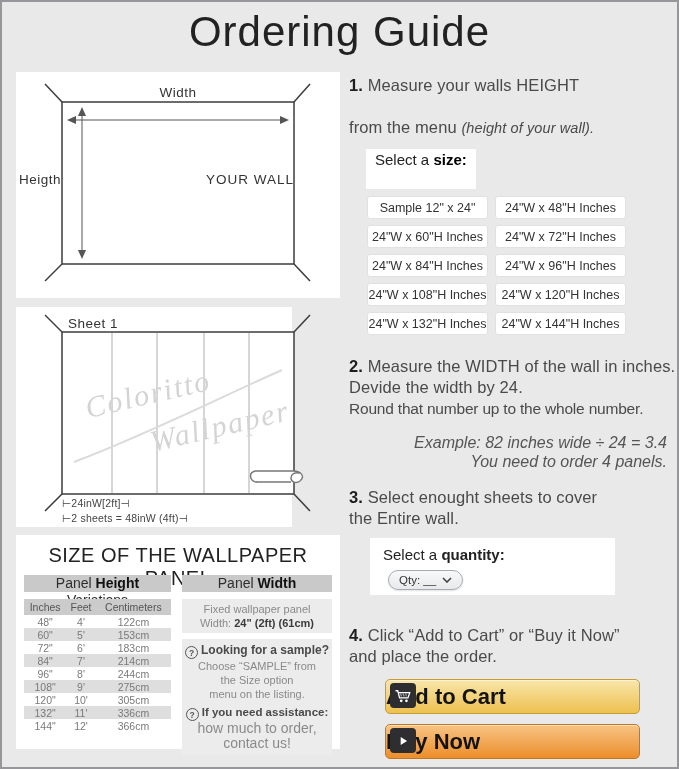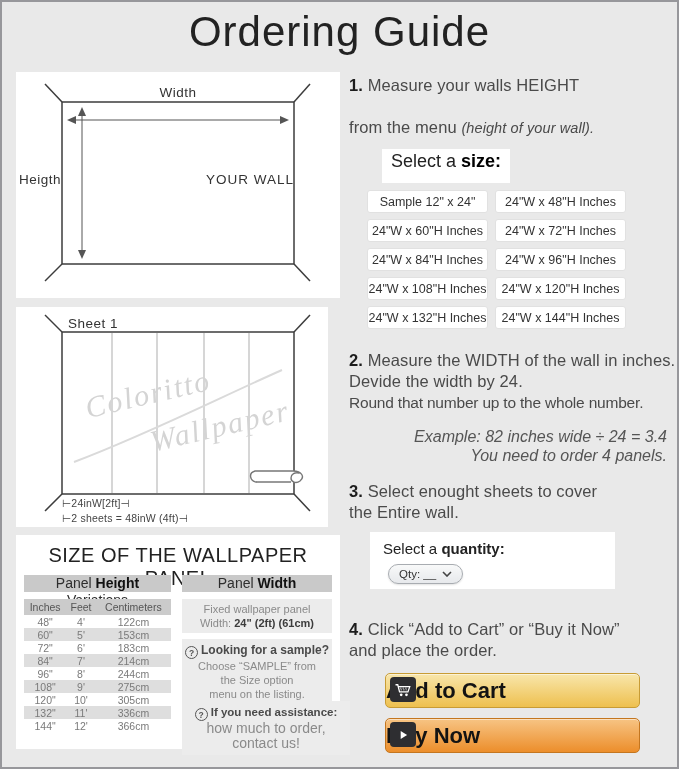--- a/index.html
+++ b/index.html
@@ -3,21 +3,21 @@
 <meta charset="utf-8">
 <style>
   html,body{margin:0;padding:0;background:#fff;}
   .page{position:relative;width:679px;height:769px;box-sizing:border-box;
         background:#e9e9e9;border:2px solid #97979b;overflow:hidden;
         font-family:"Liberation Sans",sans-serif;}
   .title{position:absolute;top:6px;left:0;width:100%;text-align:center;
          font-size:42px;font-weight:400;color:#222;letter-spacing:1px;}
   .panel{position:absolute;background:#fff;}
   #panelA{left:14px;top:70px;width:324px;height:226px;}
-  #panelB{left:14px;top:305px;width:312px;height:220px;}
+  #panelB{left:14px;top:305px;width:276px;height:220px;}
   #panelC{left:14px;top:533px;width:324px;height:214px;}
   .abs{position:absolute;}
   .diag-label{font-size:13.5px;color:#333;letter-spacing:.5px;}
   .wm{position:absolute;font-family:"Liberation Serif",serif;font-style:italic;
       color:#d4d4d4;font-size:30px;letter-spacing:2px;transform:rotate(-13deg);
       white-space:nowrap;pointer-events:none;}
   .measure{position:absolute;left:46px;font-size:10.5px;color:#444;letter-spacing:.2px;}
 
   
   .tbl-title{position:absolute;top:9px;left:0;width:100%;text-align:center;
@@ -38,22 +38,22 @@
   .qmark{display:inline-flex;width:11px;height:11px;border:1.2px solid #555;border-radius:50%;
          align-items:center;justify-content:center;font-size:8.5px;font-weight:bold;color:#555;
          margin-right:3px;vertical-align:-1.5px;}
 
   
   .right-col{position:absolute;left:347px;top:70px;width:328px;}
   .step{font-size:16.5px;color:#4a4a4a;line-height:21px;letter-spacing:.1px;}
   .step .num{font-weight:bold;color:#1d1d1d;}
   .step .tight{font-size:15.5px;letter-spacing:-.2px;}
   .step i{font-size:14.5px;}
-  .select-label{display:inline-block;background:#fff;padding:2px 9px 11px 9px;margin:10px 0 0 33px;
-                font-size:18px;color:#222;}
+  .select-label{display:inline-block;background:#fff;padding:2px 9px 21px 9px;margin:10px 0 0 17px;
+                font-size:15px;color:#222;}
   .select-label b{color:#000;}
   .size-grid{display:grid;grid-template-columns:121px 131px;gap:6px 7px;margin:7px 0 0 18px;}
   .size-btn{height:21px;background:#fff;border:1px solid #e1e1e1;border-radius:3px;
             display:flex;align-items:center;justify-content:center;font-size:12.5px;color:#333;
             cursor:pointer;white-space:nowrap;}
   .example{margin-top:14px;text-align:right;padding-right:10px;font-style:italic;
            font-size:16px;color:#555;line-height:19px;}
   .qty-box{margin:9px 0 0 21px;width:245px;height:57px;background:#fff;padding:8px 0 0 13px;
            box-sizing:border-box;}
   .qty-pill{display:inline-flex;align-items:center;gap:6px;margin:7px 0 0 5px;padding:3px 10px;
@@ -188,21 +188,21 @@
       <span>Width: </span><b>24" (2ft) (61cm)</b>
     </div>
 
     <div class="gbox" style="top:104px;padding:4px 0;">
       <span class="ttl"><span class="qmark">?</span><span>Looking for a sample?</span></span><br>
       <span>Choose “SAMPLE” from</span><br>
       <span>the Size option</span><br>
       <span>menu on the listing.</span>
     </div>
 
-    <div class="gbox" style="top:166px;padding:4px 9px;">
+    <div class="gbox" style="top:166px;padding:4px 0;">
       <span class="ttl" style="font-size:11.5px;"><span class="qmark">?</span><span>If you need assistance:</span></span><br>
       <span style="font-size:14px;">how much to order, contact us!</span>
     </div>
   </div>
 
   <div class="right-col">
 
     <div class="step" style="padding-top:3px;">
       <span class="num">1.</span><span> Measure your walls HEIGHT</span><br>
       <br>

